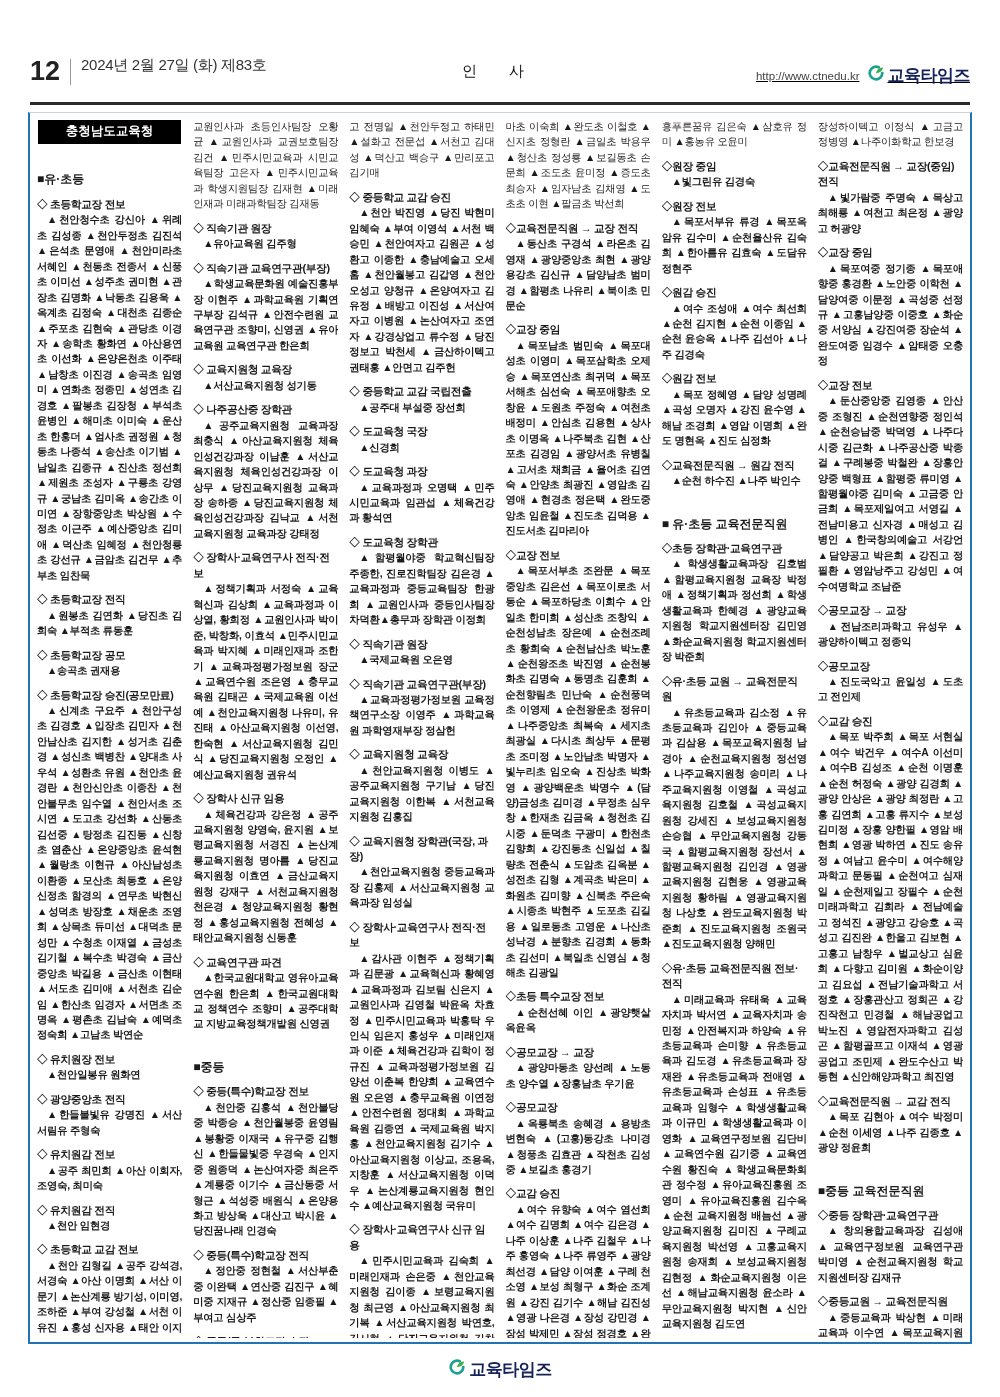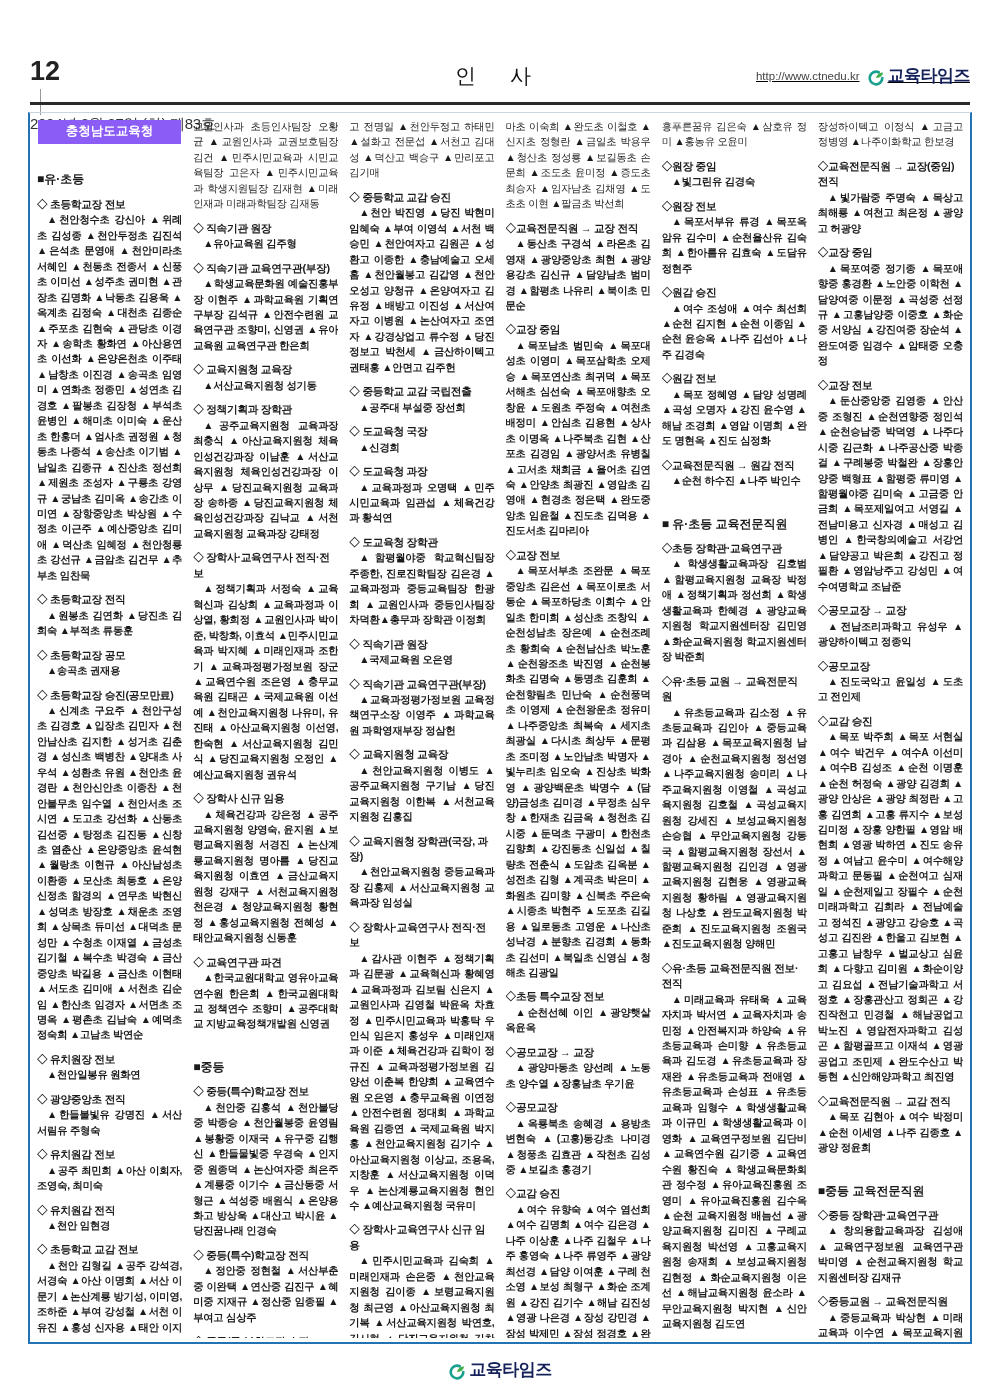--- a/index.html
+++ b/index.html
@@ -1,35 +1,35 @@
 <!DOCTYPE html>
 <html><head>
 <meta charset="utf-8">
 <style>
   html,body{margin:0;padding:0;background:#fff;}
   body{width:1000px;height:1397px;position:relative;font-family:"Liberation Sans",sans-serif;overflow:hidden;}
   
   .page-header{position:absolute;left:30px;right:30px;top:54px;height:46px;}
-  .ph-left{position:absolute;left:0;top:2px;display:flex;align-items:flex-start;flex-direction:column;}
+  .ph-left{position:absolute;left:0;top:2px;display:flex;align-items:flex-start;}
   .page-num{font-size:27px;font-weight:bold;color:#222;line-height:30px;}
   .ph-bar{width:1px;height:26px;background:#999;margin:3px 10px 0 10px;}
   .issue-info{font-size:15px;color:#333;letter-spacing:-0.3px;}
-  .section-title{position:absolute;left:0;right:0;top:8px;text-align:center;font-size:21px;letter-spacing:14px;color:#111;font-weight:500;}
+  .section-title{position:absolute;left:0;right:0;top:8px;text-align:center;font-size:15px;letter-spacing:14px;color:#111;font-weight:500;}
   .ph-right{position:absolute;right:0;top:10px;display:flex;align-items:center;gap:7px;text-decoration:underline;}
   .website{font-size:11.5px;color:#444;}
-  .brand{display:flex;align-items:flex-end;gap:3px;}
+  .brand{display:flex;align-items:flex-start;gap:3px;}
   .brand-text{font-size:17px;font-weight:bold;color:#15225a;letter-spacing:-0.5px;}
   .header-rule{position:absolute;left:30px;right:30px;top:102px;border-top:3px solid #2b2b2b;}
   
   .frame{position:absolute;left:28px;right:28px;top:112px;height:1232px;
          border:2px solid #2273b5;border-top:1px solid #ccd4dd;
          padding:6px 7px 4px 7px;display:flex;gap:11px;box-sizing:border-box;overflow:hidden;}
   .col{flex:1 1 0;overflow:hidden;font-size:10.3px;line-height:15.45px;text-align:justify;
        color:#1b1b1b;word-break:break-all;letter-spacing:-0.2px;}
-  .blk-agency{background:#8b5cf6;color:#fff;text-align:center;font-weight:bold;font-size:12.5px;
+  .blk-agency{background:#000000;color:#fff;text-align:center;font-weight:bold;font-size:12.5px;
               padding:4px 0 5px;margin:1px 1px 13px 1px;letter-spacing:0;}
   .blk-series{font-weight:bold;font-size:12px;margin:28px 0 7px;text-align:left;letter-spacing:0;}
   .blk-head{font-weight:bold;margin-top:9px;font-size:10.7px;text-align:left;letter-spacing:-0.3px;}
   .blk-body{text-indent:10px;font-weight:bold;}
   .blk-cont{}
   
   .page-footer{position:absolute;left:0;right:0;bottom:16px;display:flex;justify-content:center;}
   .logo-icon{width:18px;height:18px;display:inline-block;}
 </style>
 </head>
@@ -79,21 +79,21 @@
       <div class="blk-body">▲천안 김형길 ▲공주 강석경, 서경숙 ▲아산 이명희 ▲서산 이문기 ▲논산계룡 방기성, 이미영, 조하준 ▲부여 강성철 ▲서천 이유진 ▲홍성 신자용 ▲태안 이지현</div>
     </div>
     <div class="col">
       <div class="blk-cont">교원인사과 초등인사팀장 오황균 ▲교원인사과 교권보호팀장 김건 ▲민주시민교육과 시민교육팀장 고은자 ▲민주시민교육과 학생지원팀장 김재현 ▲미래인재과 미래과학팀장 김재동</div>
       <div class="blk-head">◇ 직속기관 원장</div>
       <div class="blk-body">▲유아교육원 김주형</div>
       <div class="blk-head">◇ 직속기관 교육연구관(부장)</div>
       <div class="blk-body">▲학생교육문화원 예술진흥부장 이현주 ▲과학교육원 기획연구부장 김석규 ▲안전수련원 교육연구관 조향미, 신영권 ▲유아교육원 교육연구관 한은희</div>
       <div class="blk-head">◇ 교육지원청 교육장</div>
       <div class="blk-body">▲서산교육지원청 성기동</div>
-      <div class="blk-head">◇ 정책기획과 장학관</div>
+      <div class="blk-head">◇ 나주공산중 장학관</div>
       <div class="blk-body">▲공주교육지원청 교육과장 최충식 ▲아산교육지원청 체육인성건강과장 이남훈 ▲서산교육지원청 체육인성건강과장 이상무 ▲당진교육지원청 교육과장 송하종 ▲당진교육지원청 체육인성건강과장 김낙교 ▲서천교육지원청 교육과장 강태정</div>
       <div class="blk-head">◇ 장학사·교육연구사 전직·전보</div>
       <div class="blk-body">▲정책기획과 서정숙 ▲교육혁신과 김상희 ▲교육과정과 이상열, 황희정 ▲교원인사과 박이준, 박창화, 이효석 ▲민주시민교육과 박지혜 ▲미래인재과 조한기 ▲교육과정평가정보원 장군 ▲교육연수원 조은영 ▲충무교육원 김태곤 ▲국제교육원 이선예 ▲천안교육지원청 나유미, 유진태 ▲아산교육지원청 이선영, 한숙현 ▲서산교육지원청 김민식 ▲당진교육지원청 오정인 ▲예산교육지원청 권유석</div>
       <div class="blk-head">◇ 장학사 신규 임용</div>
       <div class="blk-body">▲체육건강과 강은정 ▲공주교육지원청 양영숙, 윤지원 ▲보령교육지원청 서경진 ▲논산계룡교육지원청 명아름 ▲당진교육지원청 이효연 ▲금산교육지원청 강재구 ▲서천교육지원청 천은경 ▲청양교육지원청 황현정 ▲홍성교육지원청 전혜성 ▲태안교육지원청 신동훈</div>
       <div class="blk-head">◇ 교육연구관 파견</div>
       <div class="blk-body">▲한국교원대학교 영유아교육연수원 한은희 ▲한국교원대학교 정책연수 조향미 ▲공주대학교 지방교육정책개발원 신영권</div>
       <div class="blk-series">■중등</div>
       <div class="blk-head">◇ 중등(특수)학교장 전보</div>
       <div class="blk-body">▲천안중 김홍석 ▲천안불당중 박종승 ▲천안월봉중 윤영림 ▲봉황중 이재국 ▲유구중 김행신 ▲한들물빛중 우경숙 ▲인지중 원종덕 ▲논산여자중 최은주 ▲계룡중 이기수 ▲금산동중 서형근 ▲석성중 배원식 ▲온양용화고 방상욱 ▲대산고 박시윤 ▲당진꿈나래 인경숙</div>

